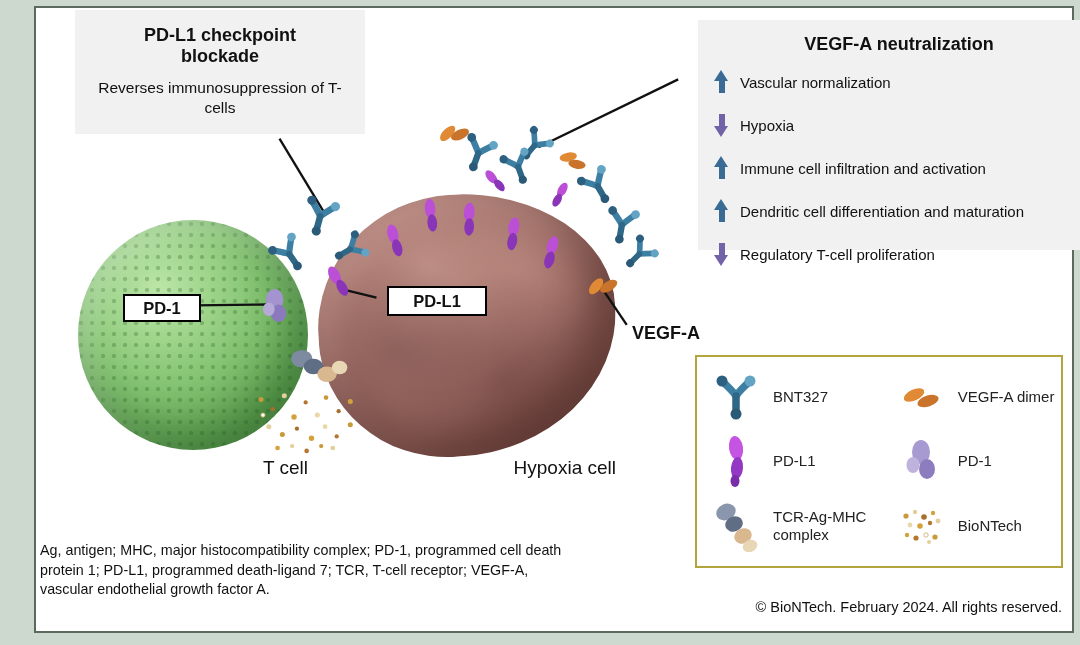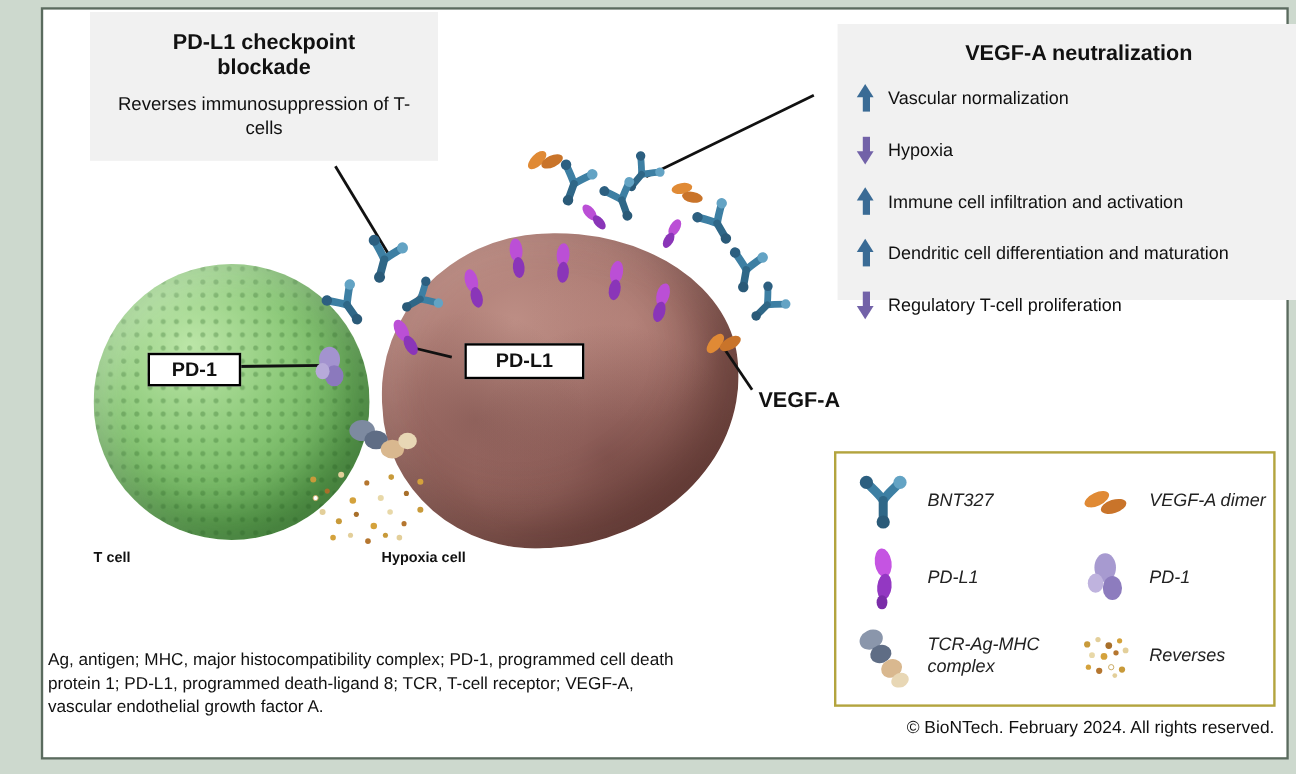--- a/index.html
+++ b/index.html
@@ -67,31 +67,30 @@
 
   
   .mol-box {
     position: absolute; z-index: 6; background: #fff; border: 2px solid #000;
     font-weight: bold; font-size: 16.5px; display: flex; align-items: center; justify-content: center;
   }
   .pd1-box  { left: 87px;  top: 286px; width: 78px;  height: 28px; }
   .pdl1-box { left: 351px; top: 278px; width: 100px; height: 30px; }
   .vegfa-label { position: absolute; left: 596px; top: 315px; z-index: 6; font-weight: bold; font-size: 18px; }
 
-  .cell-label { position: absolute; z-index: 6; font-weight: bold; font-size: 12px; text-align: left; }
+  .cell-label { position: absolute; z-index: 6; font-weight: normal; font-size: 19px; text-align: right; }
   .tcell-label  { left: 42px;  top: 449px; width: 230px; }
   .tumour-label { left: 282px; top: 449px; width: 298px; }
 
   
   .legend {
-    position: absolute; left: 659px; top: 368px; width: 368px; height: 213px; z-index: 5;
+    position: absolute; left: 659px; top: 347px; width: 368px; height: 213px; z-index: 5;
     background: #fff; border: 2px solid var(--legend-border, #b3a43e);
     display: grid; grid-template-columns: 1.16fr 1fr; align-content: space-around;
     padding: 8px 6px 8px 14px;
-    font-style: italic;
   }
   .legend-item { display: flex; align-items: center; gap: 12px; height: 58px; }
   .legend-icon { flex: none; width: 50px; display: flex; align-items: center; justify-content: center; }
   .legend-label { font-size: 15px; color: #222; line-height: 1.2; max-width: 118px; }
 
   
   .abbrev {
     position: absolute; left: 4px; top: 533px; width: 528px; z-index: 5;
     font-size: 14.3px; line-height: 1.38; color: #111;
   }
@@ -304,21 +303,21 @@
             <circle cx="22" cy="20" r="2.8" fill="#d4a23c"></circle>
             <circle cx="32" cy="17" r="2.2" fill="#b5762f"></circle>
             <circle cx="40" cy="15" r="2.4" fill="#e3cf9a"></circle>
             <circle cx="9" cy="29" r="2.2" fill="#d4a23c"></circle>
             <circle cx="18" cy="32" r="2.6" fill="#b5762f"></circle>
             <circle cx="28" cy="29" r="2.2" fill="#ffffff" stroke="#c9a85f" stroke-width="0.8"></circle>
             <circle cx="37" cy="31" r="2.6" fill="#c89a3a"></circle>
             <circle cx="31" cy="36" r="2" fill="#e3cf9a"></circle>
           </svg>
         </span>
-        <span class="legend-label">Reverses</span>
+        <span class="legend-label">BioNTech</span>
       </div>
     </div>
 
-    <div class="abbrev">Ag, antigen; MHC, major histocompatibility complex; PD-1, programmed cell death protein 1; PD-L1, programmed death-ligand 8; TCR, T-cell receptor; VEGF-A, vascular endothelial growth factor A.</div>
+    <div class="abbrev">Ag, antigen; MHC, major histocompatibility complex; PD-1, programmed cell death protein 1; PD-L1, programmed death-ligand 7; TCR, T-cell receptor; VEGF-A, vascular endothelial growth factor A.</div>
     <div class="copyright">© BioNTech. February 2024. All rights reserved.</div>
 
   </div>
 </div>
 
 </body></html>

